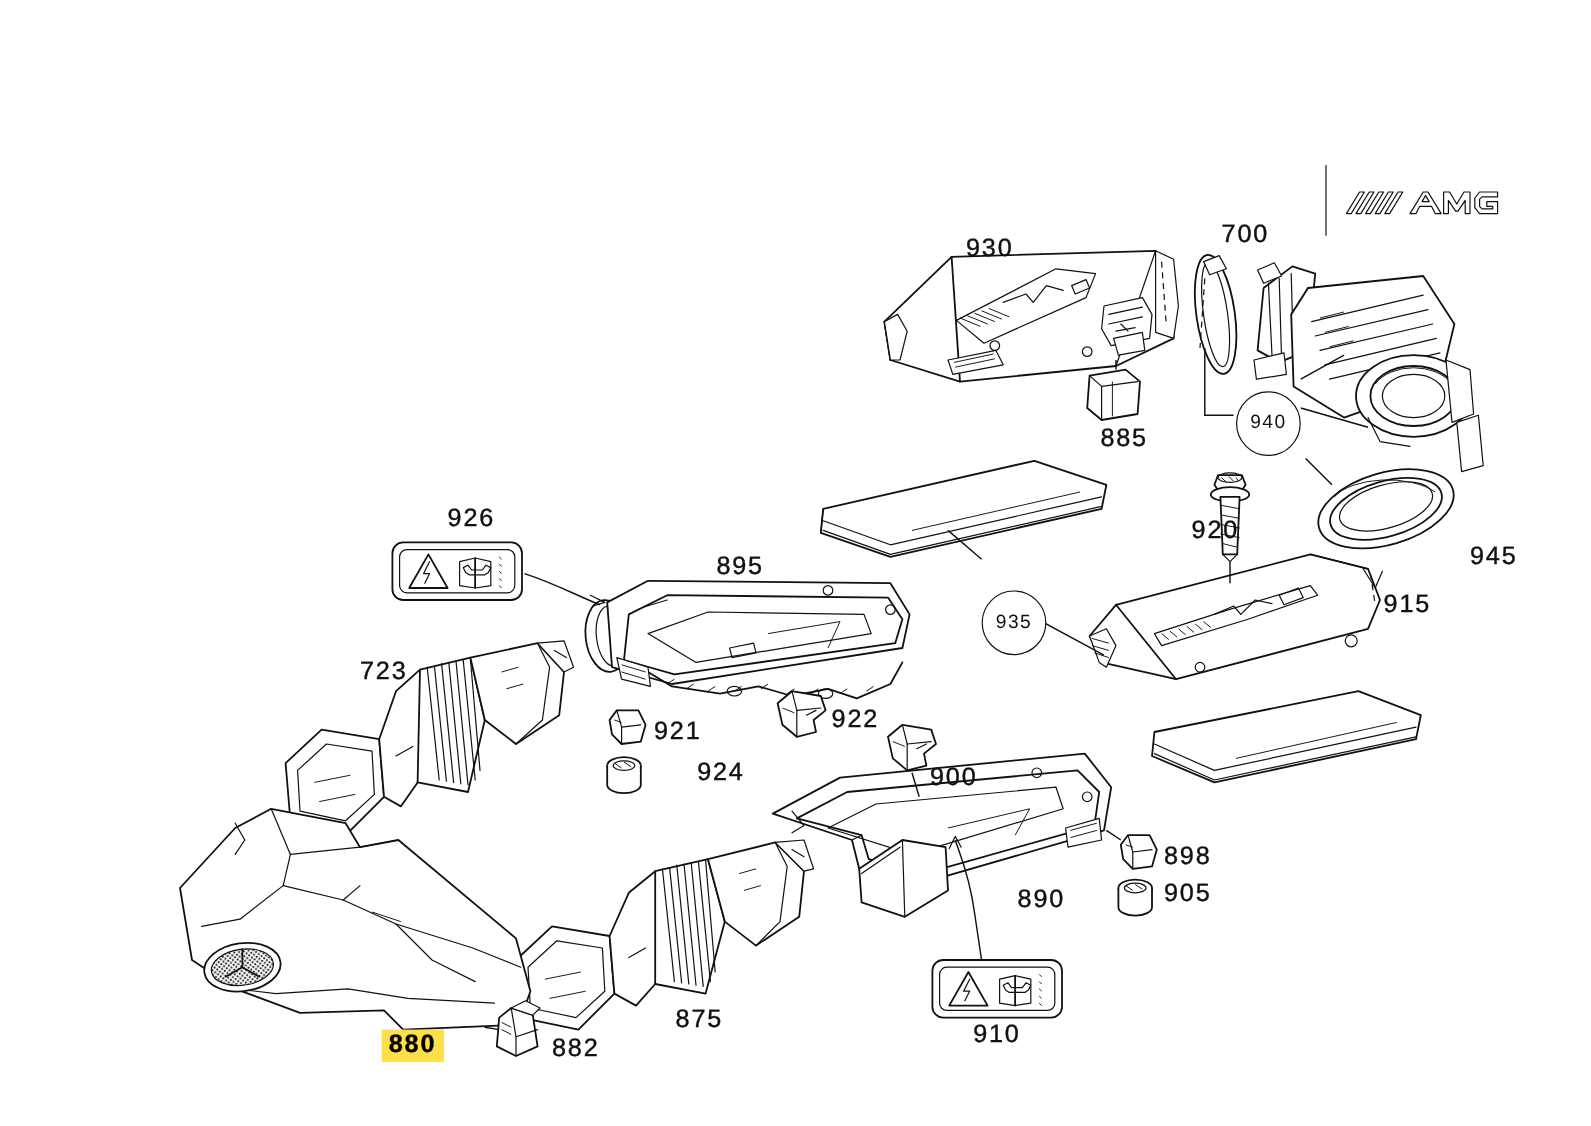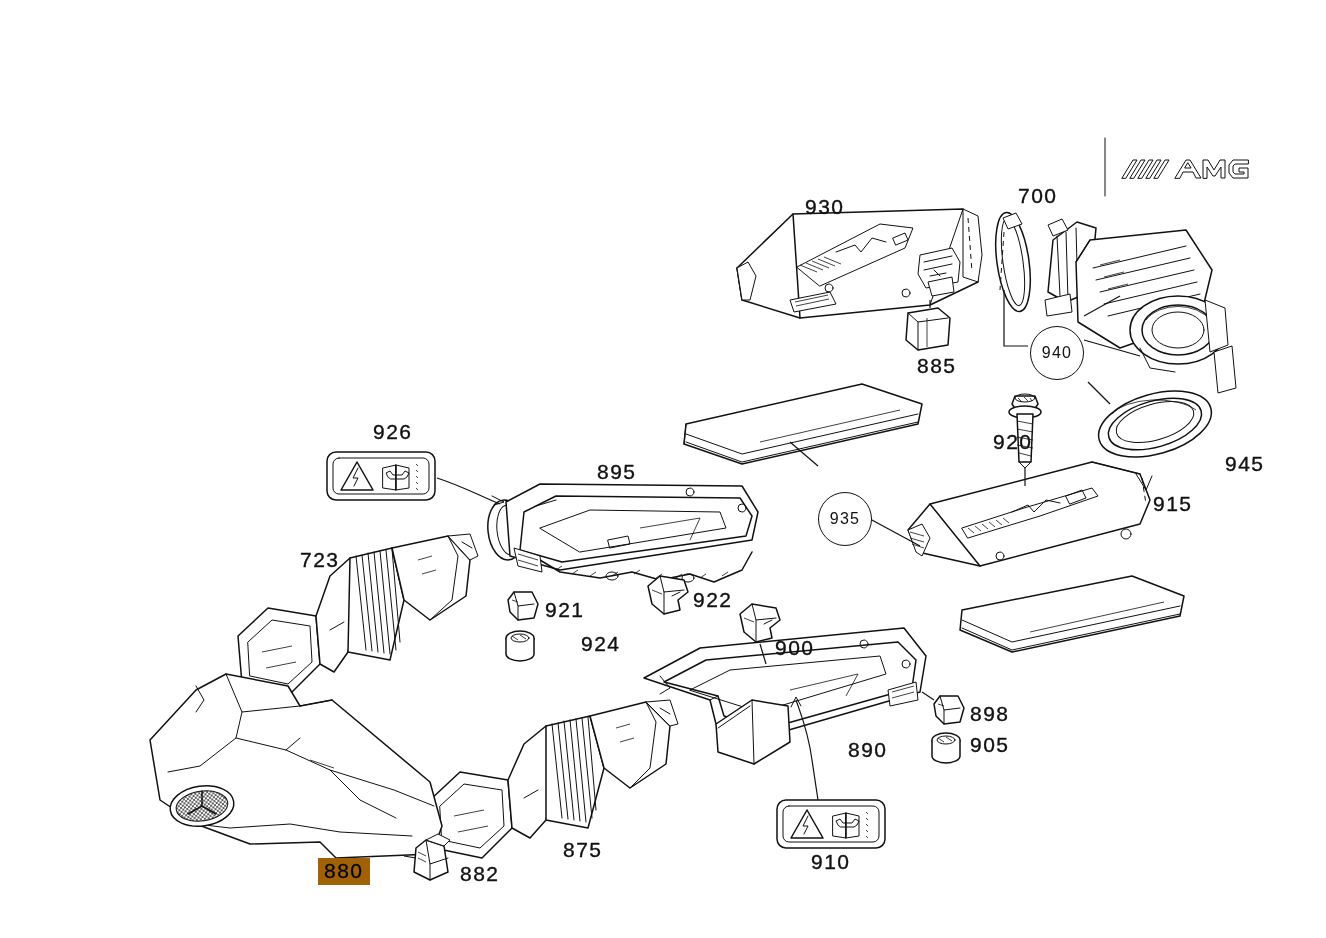--- a/index.html
+++ b/index.html
@@ -11,24 +11,24 @@
   .lbl{
     position:absolute;
     font-family:"Liberation Sans",sans-serif;
     font-size:21px;
     letter-spacing:1.5px;
     color:#111;
     white-space:nowrap;
     -webkit-text-stroke:0.35px #111;
   }
   .lbl.highlight{
-    background:#a16207;
+    background:#fde047;
     color:#000;
     padding:1px 6px 2px 6px;
-    font-weight:400;
+    font-weight:700;
   }
   .circle-lbl{
     position:absolute;
     width:54px;height:54px;
     border:1.6px solid #111;
     border-radius:50%;
     background:#fff;
     display:flex;align-items:center;justify-content:center;
     font-family:"Liberation Sans",sans-serif;
     font-size:16px;

